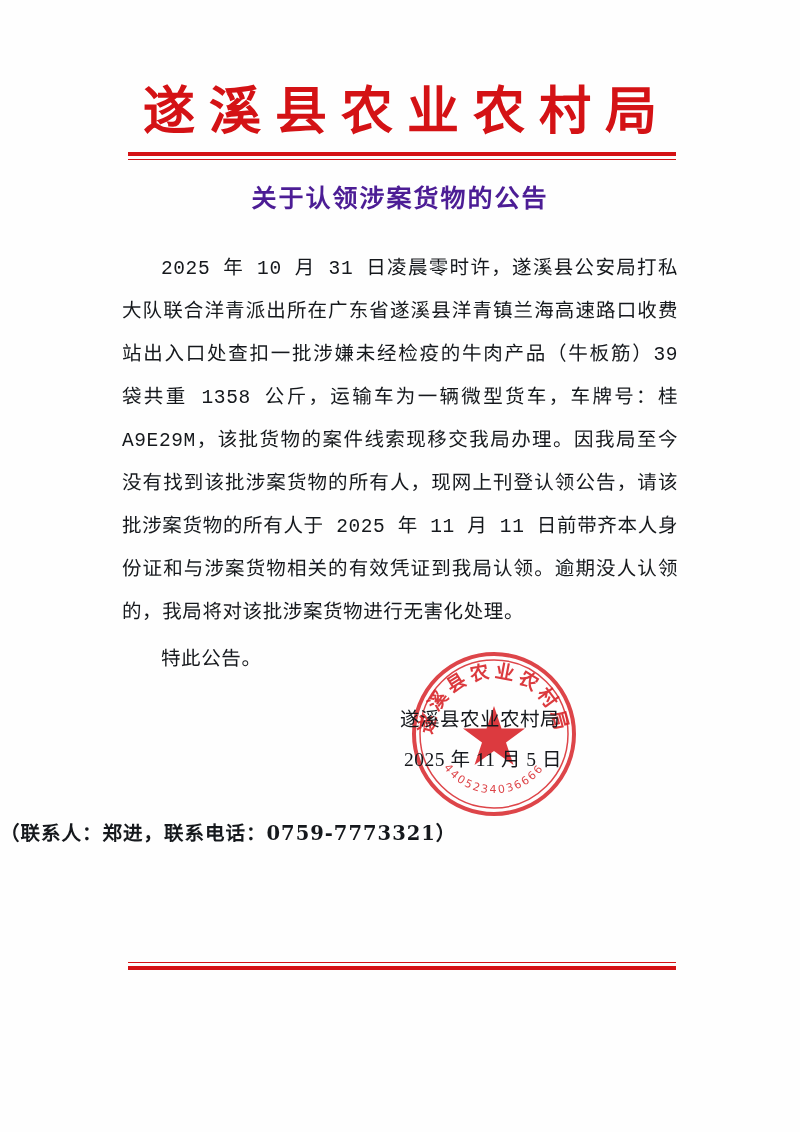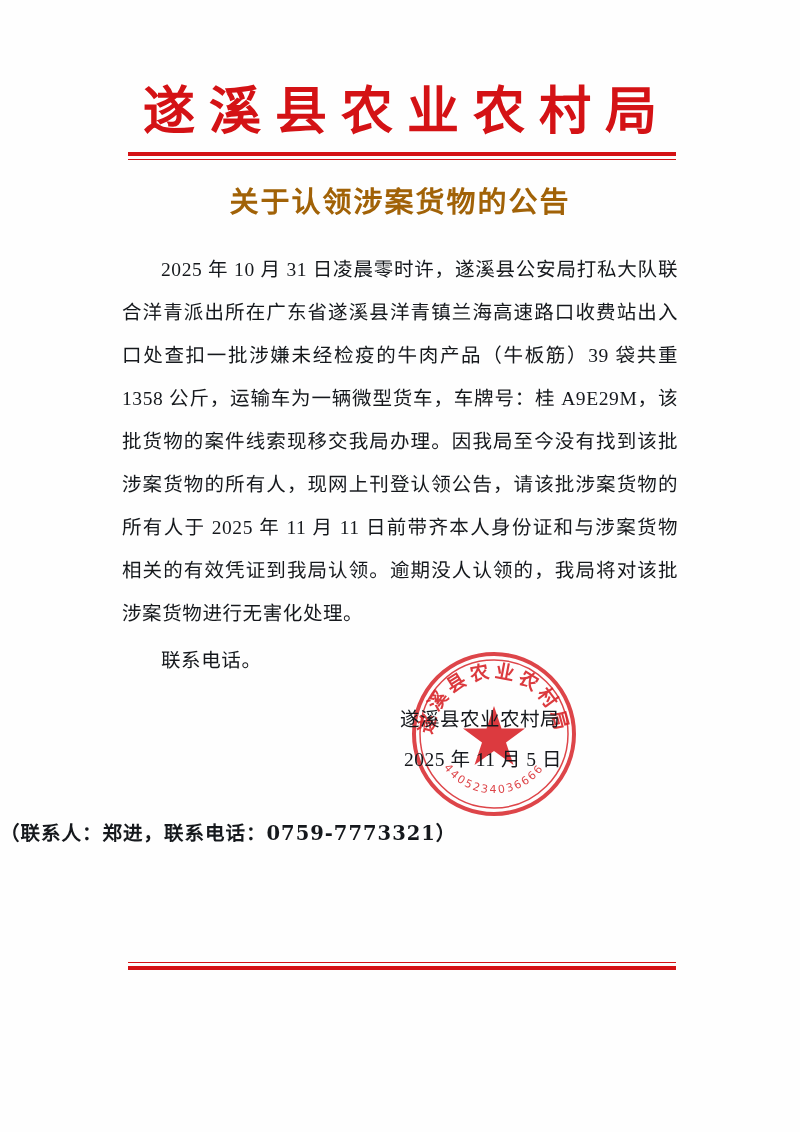--- a/index.html
+++ b/index.html
@@ -62,37 +62,38 @@
 
   
   .doc-title {
     position: absolute;
     top: 178px;
     left: 0;
     right: 0;
     text-align: center;
     font-family: "DejaVu Serif", "Liberation Serif", serif;
     font-weight: bold;
-    font-size: 29px;
+    font-size: 25px;
     letter-spacing: 2px;
-    color: #a16207;
+    color: #4c1d95;
   }
 
   
   .body-text {
     position: absolute;
     top: 248px;
     left: 122px;
     width: 556px;
     font-size: 19.5px;
     line-height: 43px;
     letter-spacing: 0.6px;
     color: #15181c;
     text-align: justify;
     text-justify: inter-ideograph;
+    font-family: Liberation Mono, monospace;
   }
   .body-text p {
     margin: 0 0 0 0;
     text-indent: 2em;
   }
   .body-text p + p {
     margin-top: 4px;
   }
 
   
@@ -166,21 +167,21 @@
 
   <div class="header-rule-wrap">
     <div class="header-rule-thick"></div>
     <div class="header-rule-thin"></div>
   </div>
 
   <div class="doc-title">关于认领涉案货物的公告</div>
 
   <div class="body-text">
     <p>2025 年 10 月 31 日凌晨零时许，遂溪县公安局打私大队联合洋青派出所在广东省遂溪县洋青镇兰海高速路口收费站出入口处查扣一批涉嫌未经检疫的牛肉产品（牛板筋）39 袋共重 1358 公斤，运输车为一辆微型货车，车牌号：桂 A9E29M，该批货物的案件线索现移交我局办理。因我局至今没有找到该批涉案货物的所有人，现网上刊登认领公告，请该批涉案货物的所有人于 2025 年 11 月 11 日前带齐本人身份证和与涉案货物相关的有效凭证到我局认领。逾期没人认领的，我局将对该批涉案货物进行无害化处理。</p>
-    <p>联系电话。</p>
+    <p>特此公告。</p>
   </div>
 
   <div class="seal">
     <svg width="172" height="172" viewBox="0 0 172 172" aria-hidden="true">
       <g fill="none" stroke="#d8252a" stroke-width="4" opacity="0.85">
         <circle cx="86" cy="86" r="80"></circle>
         <circle cx="86" cy="86" r="74" stroke-width="1.5"></circle>
       </g>
       <path id="sealArcTop" d="M 24 92 A 62 62 0 0 1 148 92" fill="none"></path>
       <text font-family="'DejaVu Serif','Liberation Serif',serif" font-size="19" font-weight="bold" fill="#d8252a" opacity="0.9" letter-spacing="4">

